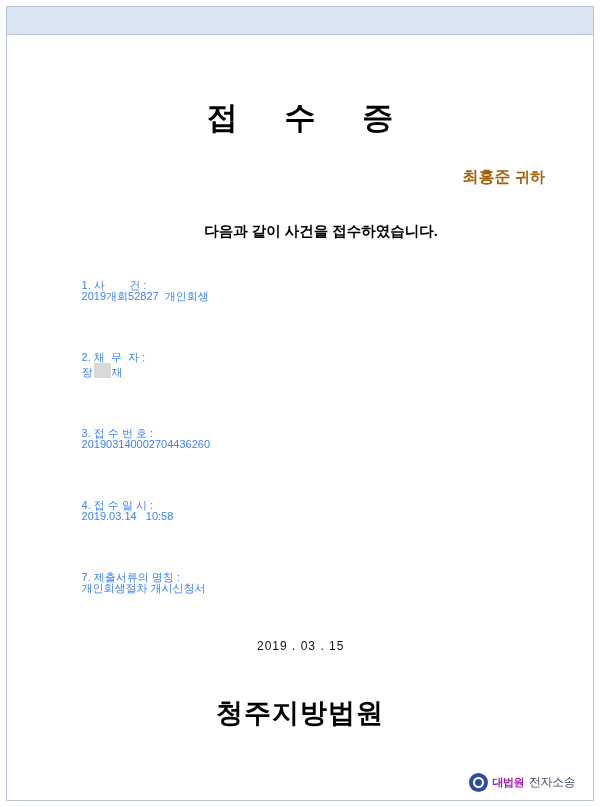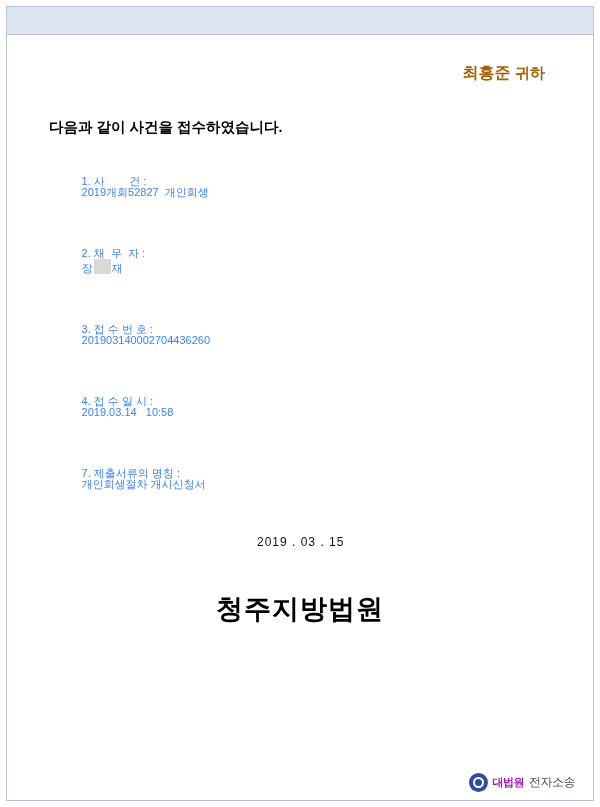--- a/index.html
+++ b/index.html
@@ -71,20 +71,21 @@
   .recipient .suffix {
     font-weight: bold;
     font-size: 15px;
   }
   .lead {
     margin-top: 34px;
     padding-left: 42px;
     font-size: 14.5px;
     font-weight: bold;
     color: #000000;
+    text-align: center;
   }
   .items {
     margin-top: 28px;
     padding-left: 44px;
     list-style: none;
   }
   .item {
     font-size: 11px;
     line-height: 1;
     margin-bottom: 28px;
@@ -157,20 +158,21 @@
 </style>
 </head>
 <body>
 
 <div class="page">
   <div class="doc-frame">
     <div class="top-band"></div>
 
     <div class="content">
 
+      <h1 class="doc-title">접 수 증</h1>
 
       <div class="recipient">
         <span>최홍준</span>
         <span class="suffix">귀하</span>
       </div>
 
       <div class="lead">다음과 같이 사건을 접수하였습니다.</div>
 
       <div class="items">
 

